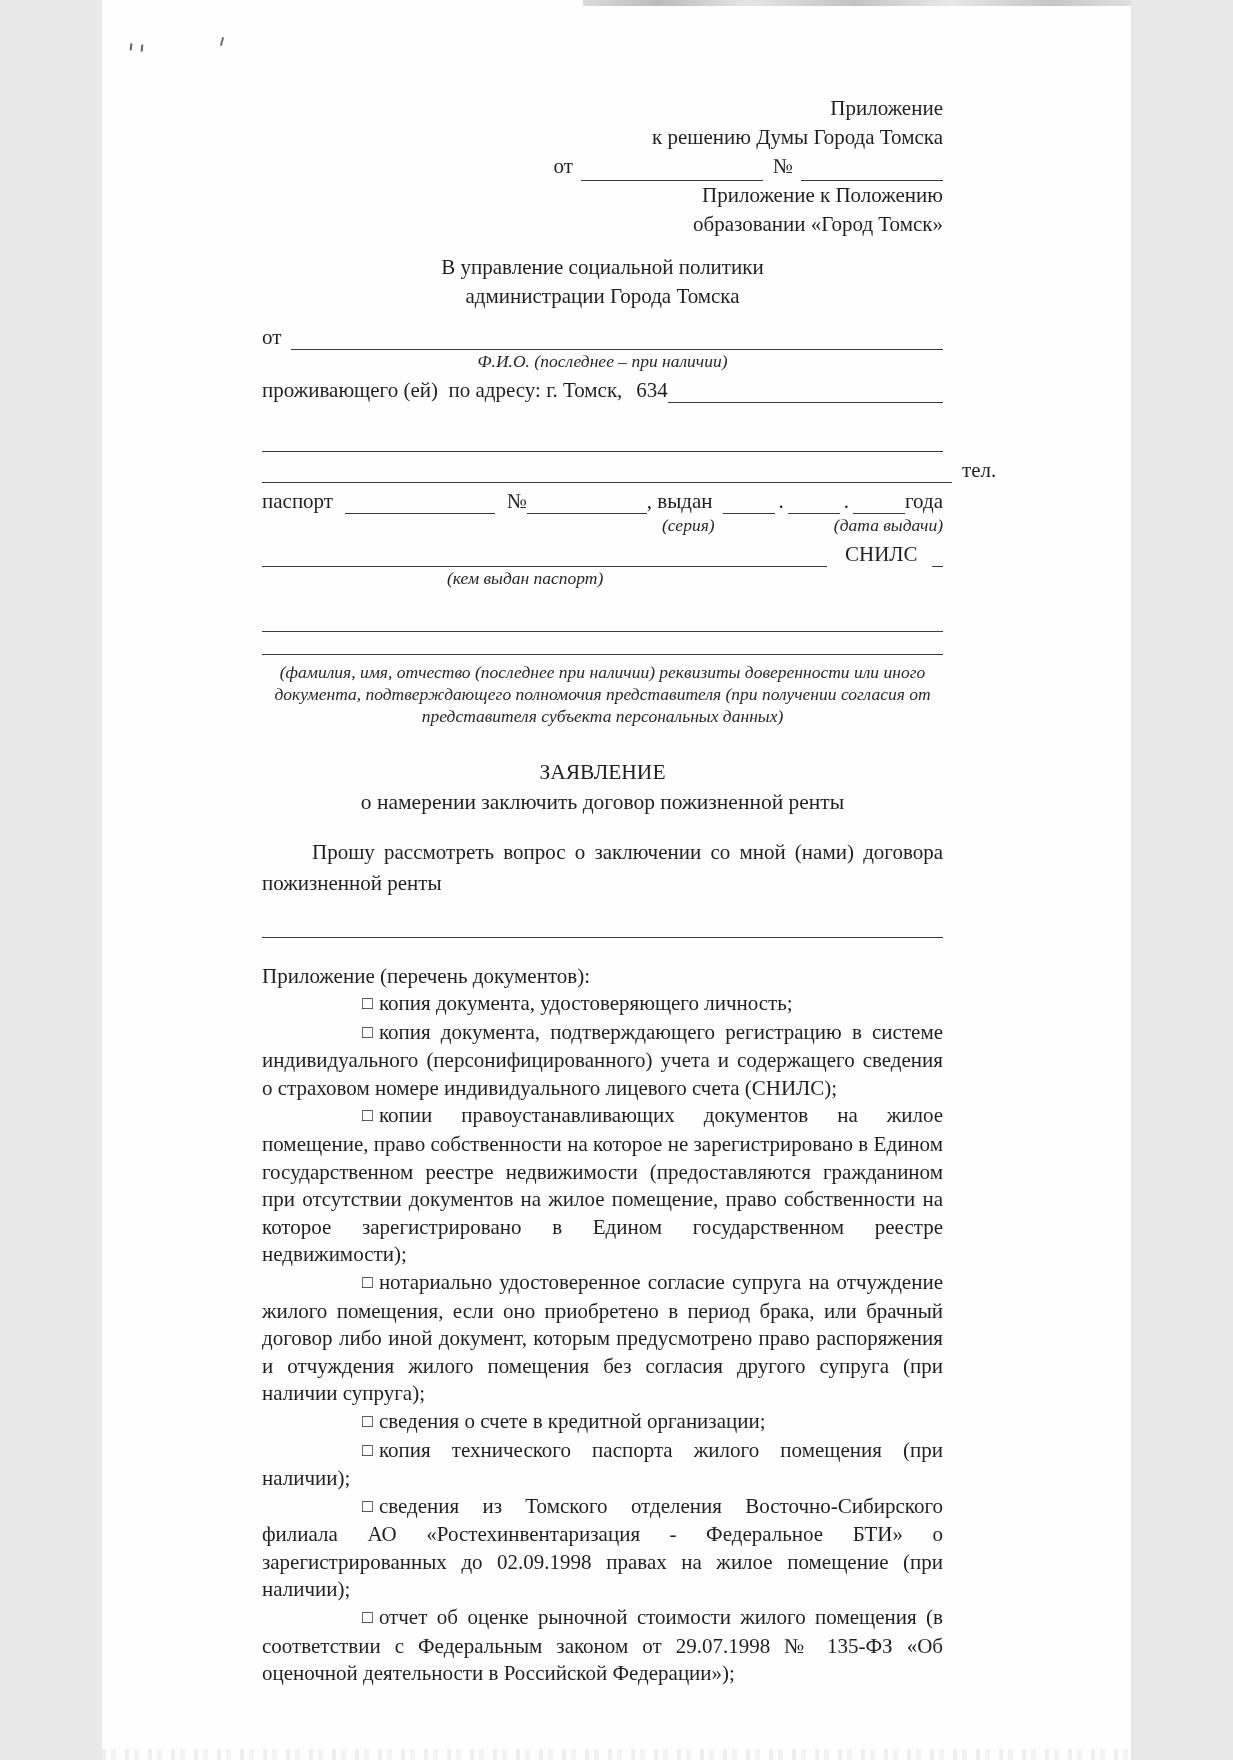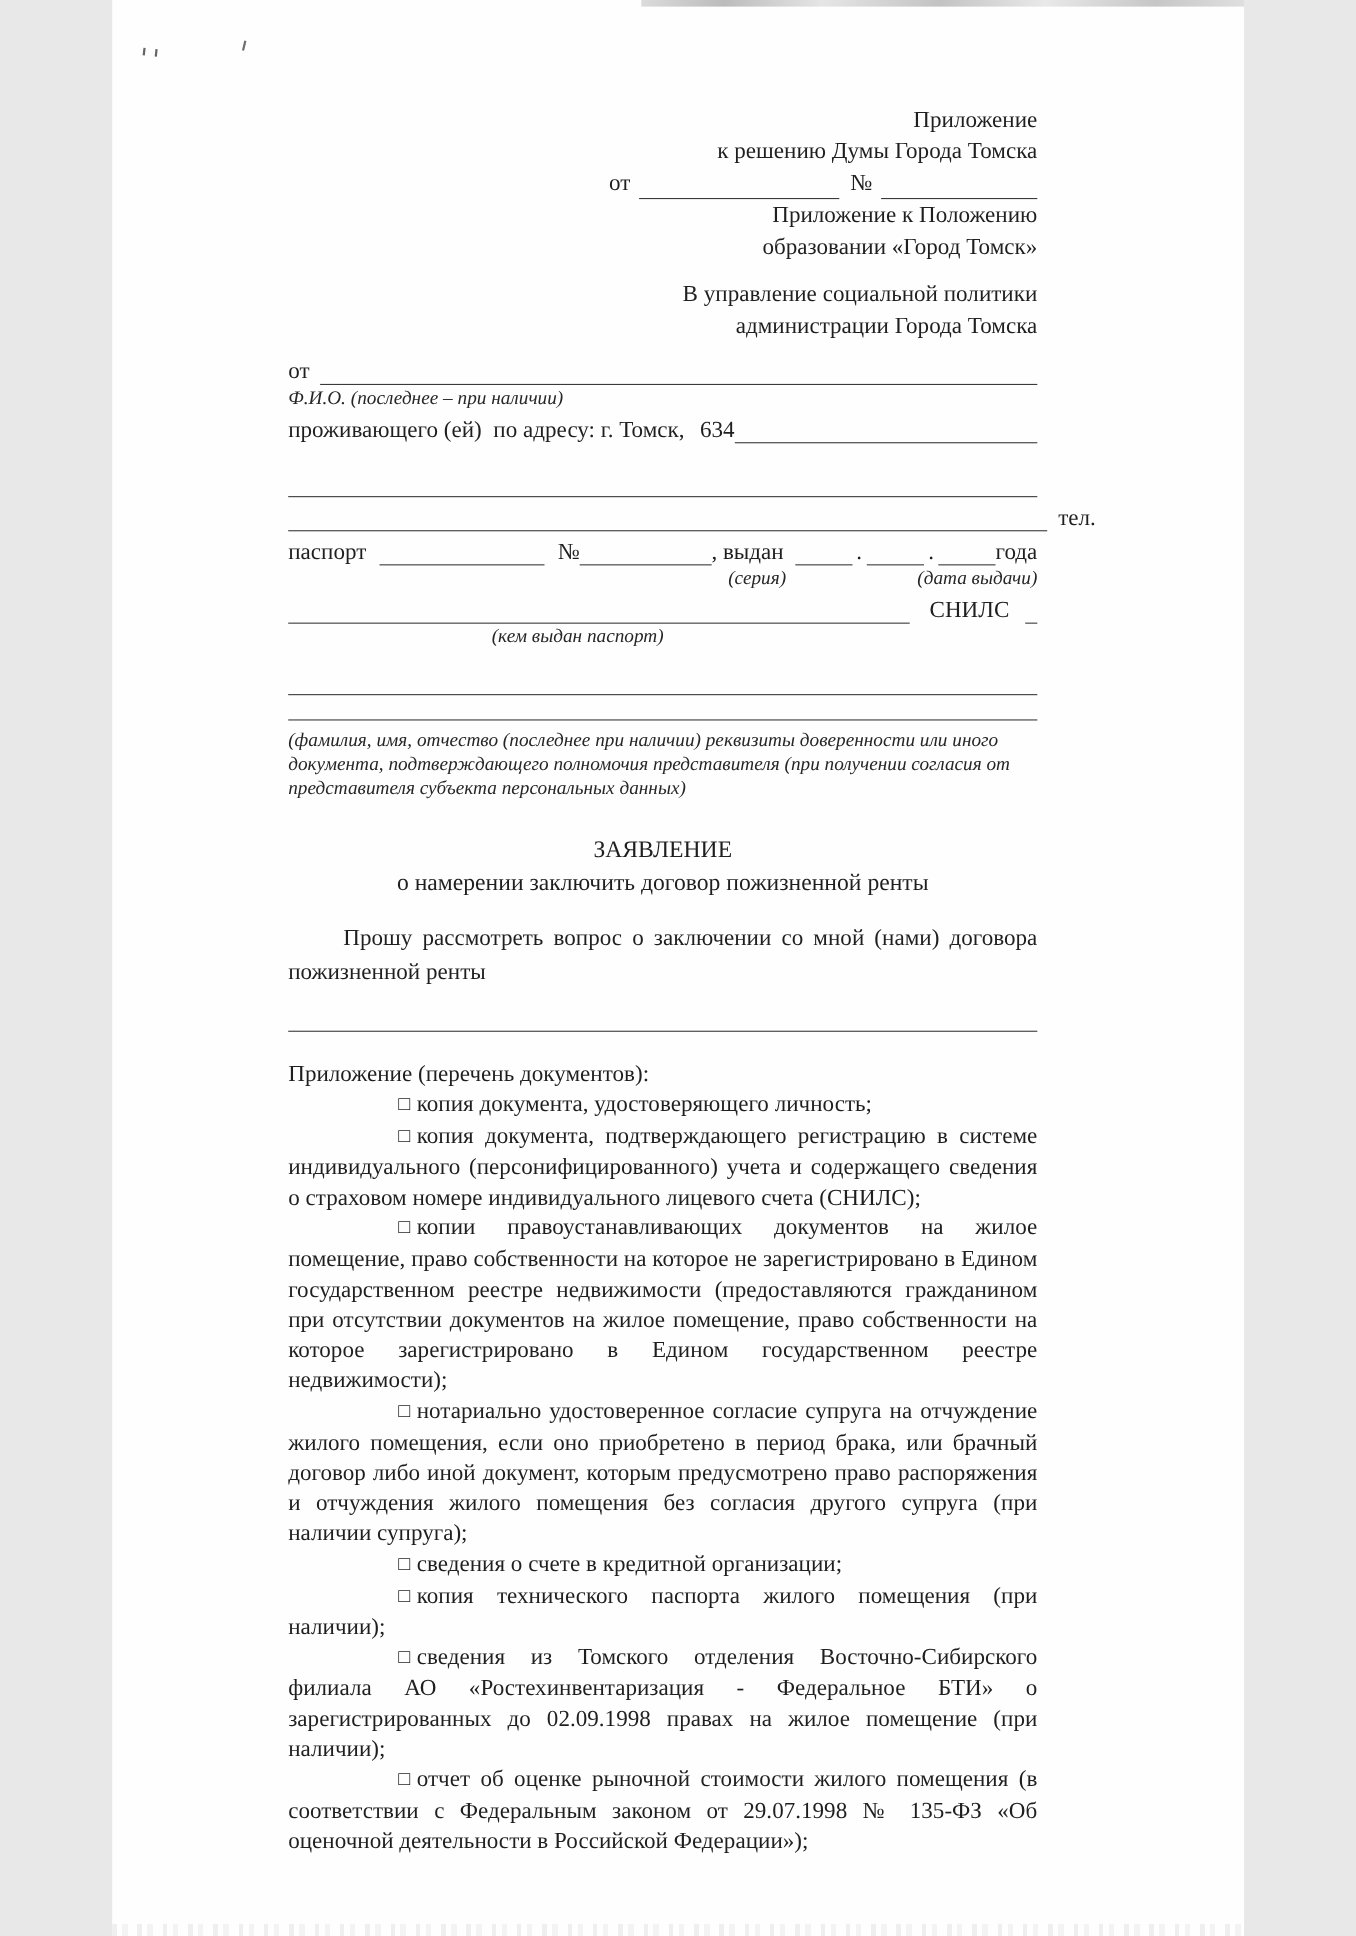--- a/index.html
+++ b/index.html
@@ -11,28 +11,28 @@
     font-family:"Liberation Serif","DejaVu Serif",serif;
     color:#1f1f1f;
     overflow:hidden;
   }
   .content{
     position:absolute;
     left:160px; right:188px; top:94px;
   }
   .hdr{ text-align:right; font-size:21px; line-height:29px; }
   .hdr-row{ display:flex; justify-content:flex-end; align-items:flex-end; height:29px; font-size:21px;}
-  .addressee{ text-align:right; font-size:21px; line-height:29px; margin-top:14px;}
+  .addressee{ text-align:center; font-size:21px; line-height:29px; margin-top:14px;}
 
   .frow{ display:flex; align-items:flex-end; font-size:21px; height:31px; }
   .bl{ border-bottom:1.6px solid #3a3a3a; flex:1 1 auto; height:24px; }
   .blw{ border-bottom:1.6px solid #3a3a3a; display:inline-block; height:24px; }
   .lbl{ white-space:pre; }
   .cap{ font-style:italic; font-size:17.5px; color:#262626; line-height:22px; }
-  .cap-center{ }
+  .cap-center{ text-align:center; }
   .blankline{ border-bottom:1.6px solid #3a3a3a; height:22px; }
 
   .title-block{ text-align:center; font-size:21.5px; line-height:30px; margin-top:30px; }
   .body-par{ font-size:21px; line-height:31px; text-align:justify; margin:0; }
   .indent{ text-indent:50px; }
   .inline-bl{ display:inline-block; width:335px; border-bottom:1.6px solid #3a3a3a; height:20px; vertical-align:baseline; }
 
   .attach{ margin-top:24px; }
   .attach-heading{ font-size:21px; line-height:28px; }
   .doc-item{ font-size:21px; line-height:27.6px; text-align:justify; text-indent:50px; margin:0; }

